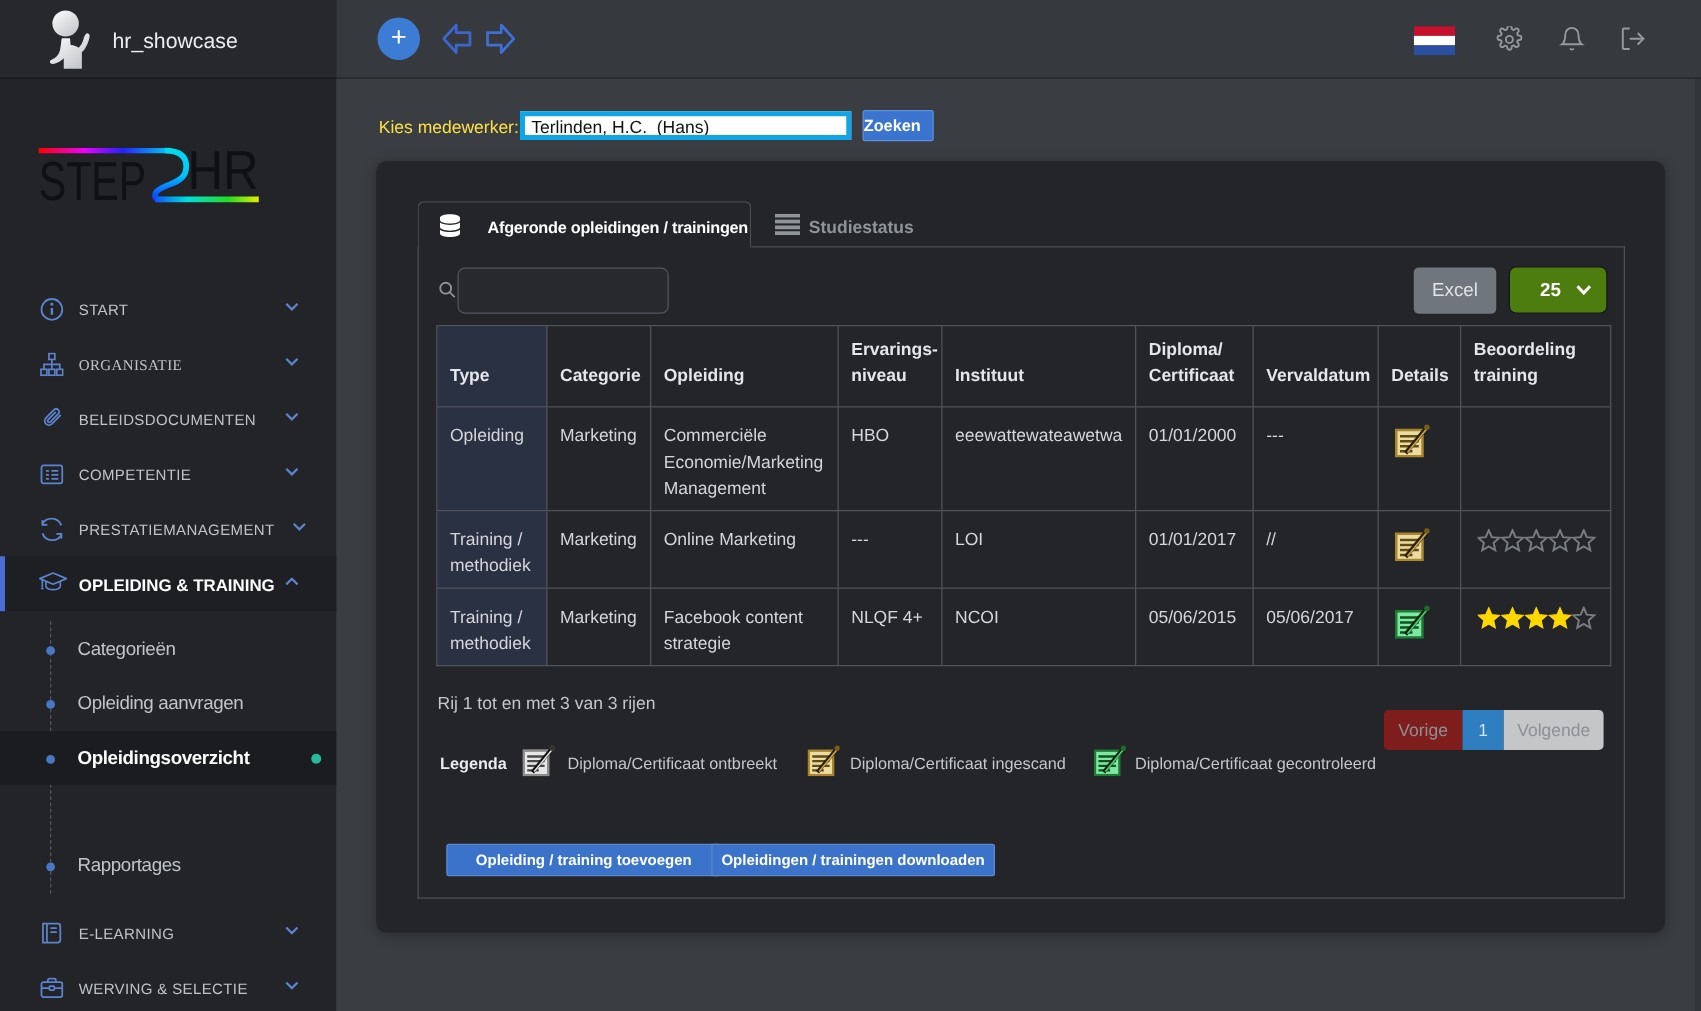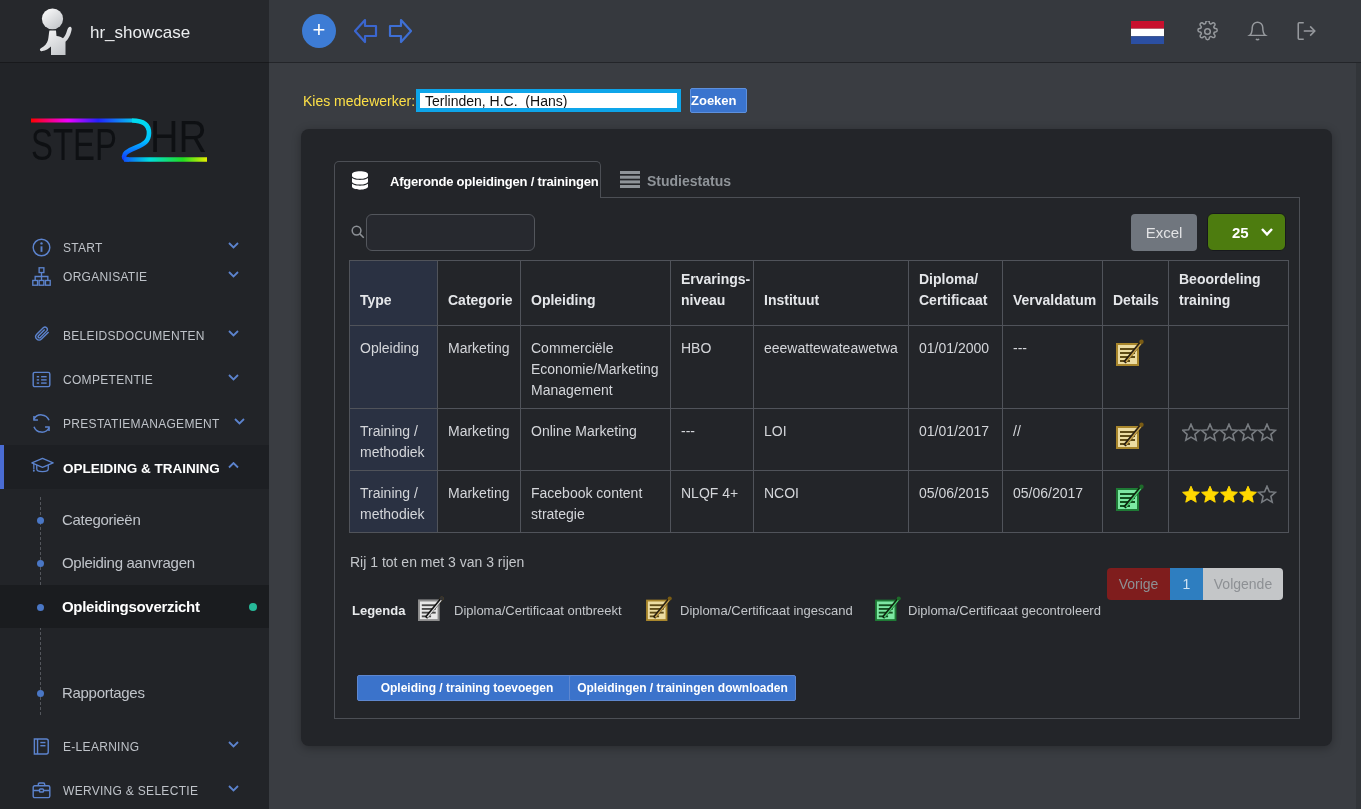--- a/index.html
+++ b/index.html
@@ -339,21 +339,21 @@
     <svg class="mic" viewBox="0 0 24 24" fill="none" stroke="#5c83cd" stroke-width="1.8">
         <circle cx="12" cy="12" r="10.5"></circle>
         <line x1="12" y1="10.5" x2="12" y2="17.5" stroke-width="2.4"></line>
         <circle cx="12" cy="6.8" r="1.5" fill="#5c83cd" stroke="none"></circle>
       </svg>
     <span class="mtxt">START</span>
     <svg class="chev" width="11" height="7" viewBox="0 0 11 7" fill="none" stroke="#5c83cd" stroke-width="1.8">
         <polyline points="1,1 5.5,5.5 10,1"></polyline>
       </svg>
   </div>
-  <div class="mitem" style="top:254px;">
+  <div class="mitem" style="top:269px;font-family:Liberation Serif, serif;">
     <svg class="mic" viewBox="0 0 24 24" fill="none" stroke="#5c83cd" stroke-width="1.7">
         <rect x="9" y="1" width="6" height="6"></rect>
         <rect x="1" y="17" width="6" height="6"></rect>
         <rect x="9" y="17" width="6" height="6"></rect>
         <rect x="17" y="17" width="6" height="6"></rect>
         <path d="M12 7v5 M4 17v-5h16v5 M12 12v5"></path>
       </svg>
     <span class="mtxt">ORGANISATIE</span>
     <svg class="chev" width="11" height="7" viewBox="0 0 11 7" fill="none" stroke="#5c83cd" stroke-width="1.8">
         <polyline points="1,1 5.5,5.5 10,1"></polyline>

